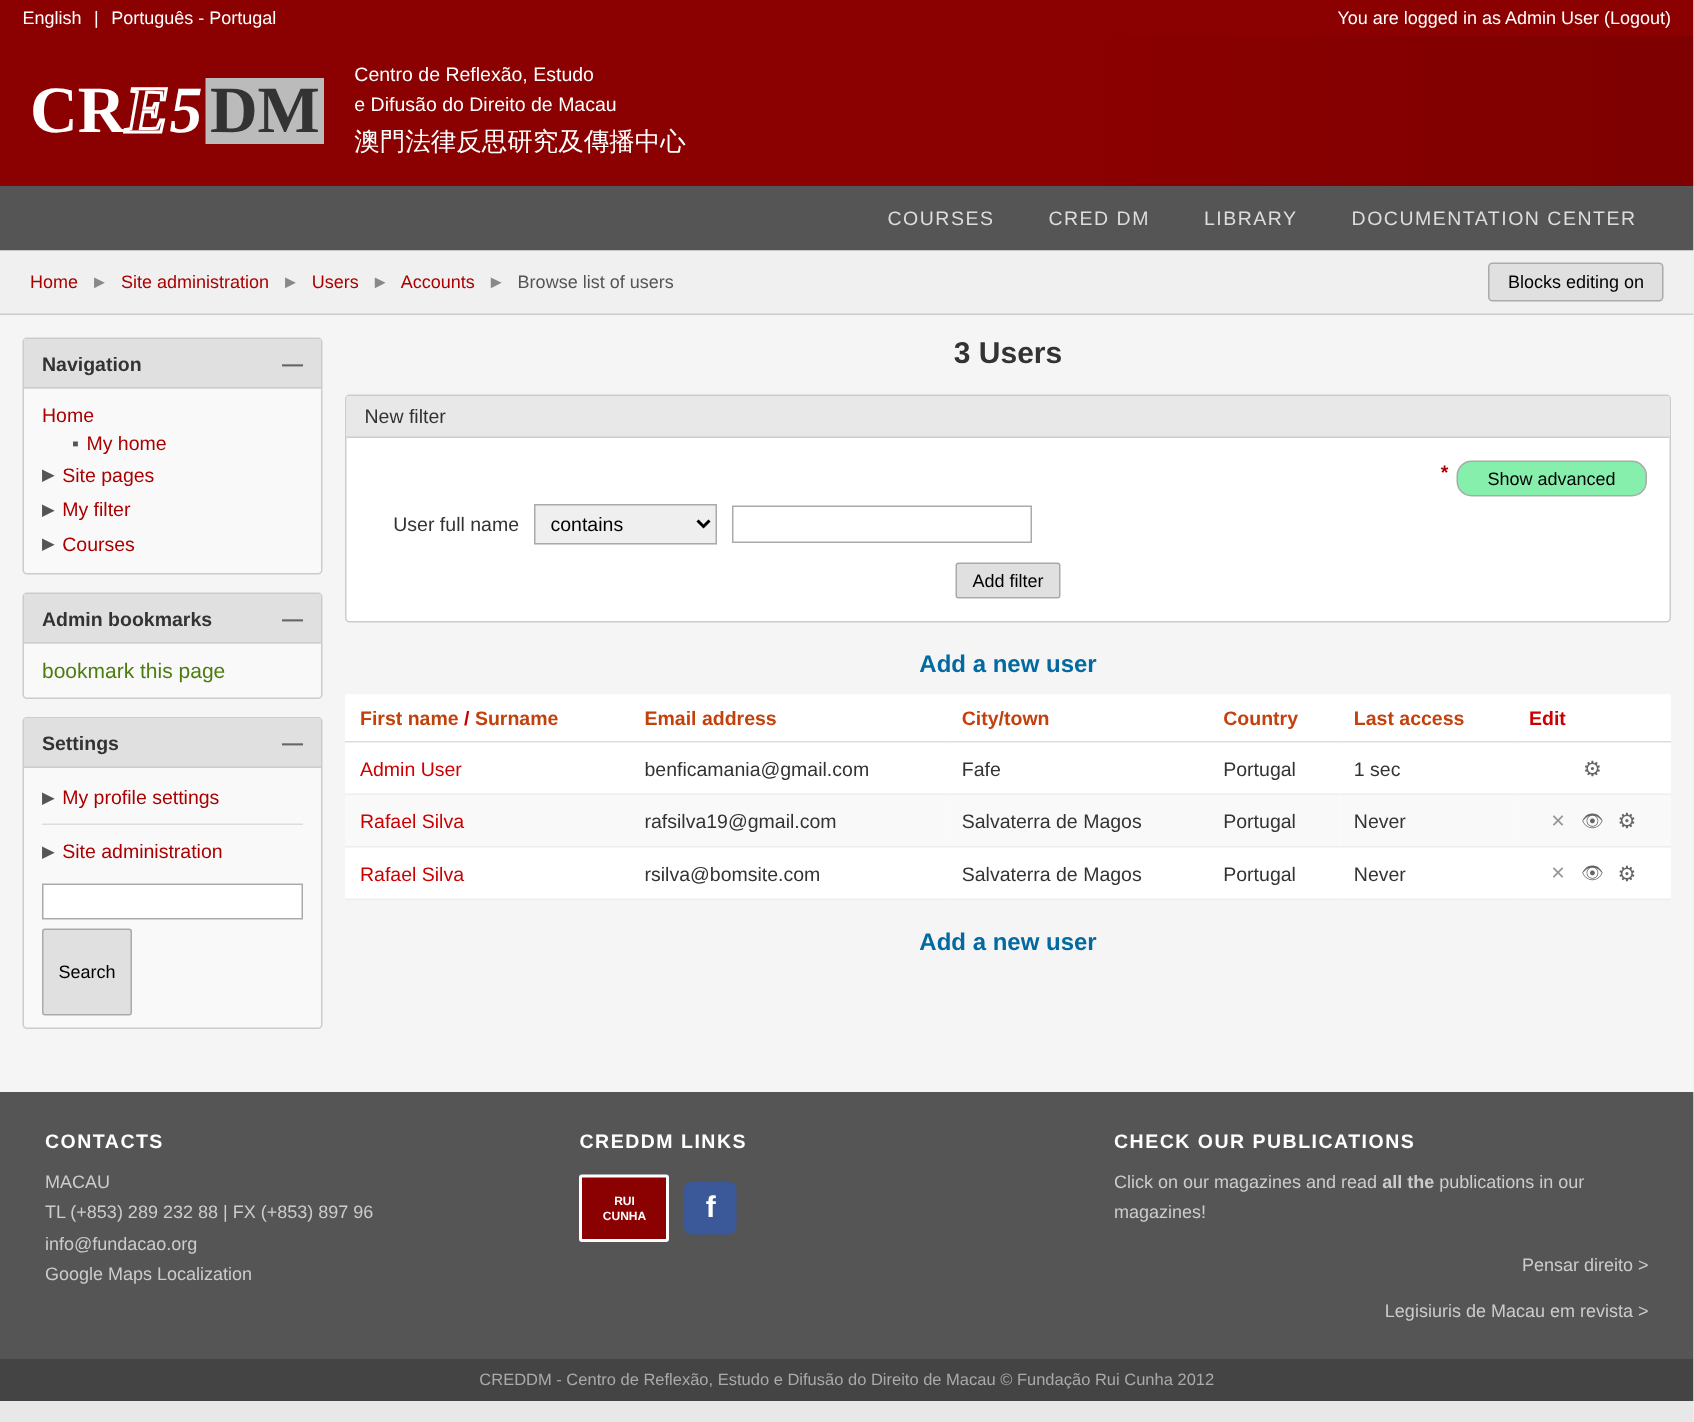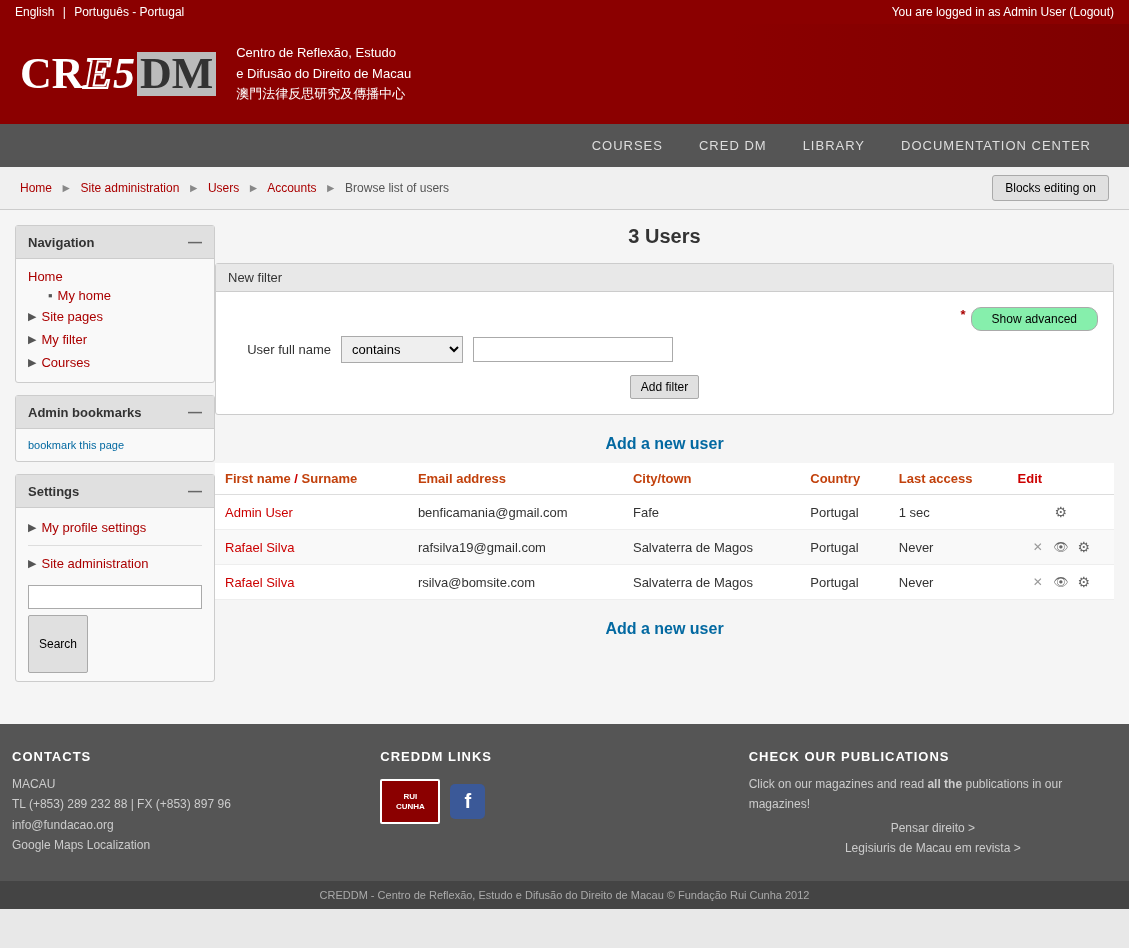--- a/index.html
+++ b/index.html
@@ -6,50 +6,50 @@
     body { font-family: Arial, sans-serif; font-size: 13px; background: #e8e8e8; color: #333; }
 
     
     .top-bar { background: #8b0000; color: #fff; font-size: 12px; padding: 5px 15px; display: flex; justify-content: space-between; align-items: center; }
     .top-bar a { color: #fff; text-decoration: none; }
     .top-bar .lang-sep { margin: 0 5px; }
 
     
     .header { background: #8b0000; padding: 10px 20px; display: flex; align-items: center; min-height: 100px; position: relative; overflow: hidden; }
     .logo-subtitle { margin-left: 20px; color: #fff; font-size: 13px; line-height: 1.6; }
-    .logo-subtitle .chinese { font-size: 13px; }
+    .logo-subtitle .chinese { font-size: 17px; text-align: right; }
     .header-bg { position: absolute; right: 0; top: 0; bottom: 0; width: 400px; opacity: 0.3; background: linear-gradient(to right, transparent, #600000); }
 
     
     .main-nav { background: #555; display: flex; justify-content: flex-end; padding: 0 20px; }
     .main-nav a { color: #ddd; text-decoration: none; padding: 14px 18px; display: inline-block; font-size: 13px; letter-spacing: 1px; }
 
     
     .breadcrumb-bar { background: #f0f0f0; padding: 8px 20px; display: flex; justify-content: space-between; align-items: center; border-bottom: 1px solid #ccc; }
     .breadcrumb { font-size: 12px; color: #555; }
     .breadcrumb a { color: #a00; text-decoration: none; }
     .breadcrumb .sep { margin: 0 5px; color: #888; }
     .blocks-btn { background: #e0e0e0; border: 1px solid #aaa; padding: 5px 12px; font-size: 12px; cursor: pointer; border-radius: 3px; }
 
     
-    .main-content { display: flex; background: #f5f5f5; padding: 15px 15px 30px; min-height: 500px; }
+    .main-content { display: flex; background: #f5f5f5; padding: 15px 15px 30px; gap: 15px; min-height: 500px; }
 
     
     .sidebar { width: 200px; flex-shrink: 0; }
     .sidebar-block { background: #f9f9f9; border: 1px solid #ccc; border-radius: 3px; margin-bottom: 12px; }
     .sidebar-block-header { background: #e0e0e0; padding: 8px 12px; font-weight: bold; font-size: 13px; display: flex; justify-content: space-between; align-items: center; border-bottom: 1px solid #ccc; }
     .sidebar-block-header .collapse-btn { color: #666; cursor: pointer; font-size: 14px; }
     .sidebar-block-body { padding: 8px 12px; }
     .sidebar-block-body a { display: block; color: #a00; text-decoration: none; padding: 2px 0; font-size: 13px; }
     .sidebar-block-body .nav-item { display: flex; align-items: center; padding: 2px 0; }
     .sidebar-block-body .nav-item .arrow { color: #555; margin-right: 5px; font-size: 11px; }
     .sidebar-block-body .nav-item a { display: inline; }
     .sidebar-block-body .sub-item { padding-left: 20px; display: flex; align-items: center; }
     .sidebar-block-body .sub-item .bullet { color: #555; margin-right: 5px; }
-    .sidebar-block-body .bookmark-link { color: #0369a1; text-decoration: none; font-size: 11px; }
+    .sidebar-block-body .bookmark-link { color: #4d7c0f; text-decoration: none; font-size: 14px; }
     .search-input { width: 100%; padding: 4px 6px; border: 1px solid #aaa; margin-bottom: 6px; font-size: 12px; }
     .search-btn { background: #e0e0e0; border: 1px solid #aaa; padding: 21px 10px; font-size: 12px; cursor: pointer; border-radius: 2px; }
 
     
     .content-area { flex: 1; }
     .page-title { text-align: center; font-size: 20px; font-weight: bold; color: #333; margin-bottom: 15px; }
     .filter-box { border: 1px solid #ccc; border-radius: 3px; background: #fff; margin-bottom: 20px; }
     .filter-box-header { background: #e8e8e8; padding: 6px 12px; border-bottom: 1px solid #ccc; font-size: 13px; font-weight: normal; }
     .filter-box-body { padding: 15px; }
     .filter-row { display: flex; align-items: center; gap: 10px; margin-bottom: 12px; }
@@ -72,28 +72,28 @@
     .users-table td { padding: 8px 10px; border-bottom: 1px solid #eee; font-size: 13px; vertical-align: middle; }
     .users-table tr:nth-child(even) td { background: #f9f9f9; }
     .users-table td a { color: #cc0000; text-decoration: none; }
     .edit-icons { display: flex; gap: 5px; justify-content: center; align-items: center; }
     .edit-icon { width: 18px; height: 18px; display: inline-flex; align-items: center; justify-content: center; font-size: 14px; cursor: pointer; color: #666; }
     .gear-icon::before { content: "⚙"; }
     .eye-icon::before { content: "👁"; font-size: 12px; }
     .cross-icon::before { content: "✕"; font-size: 12px; color: #999; }
 
     
-    .footer { background: #555; color: #ccc; padding: 25px 12px; display: flex; }
+    .footer { background: #555; color: #ccc; padding: 25px 30px; display: flex; }
     .footer-section { flex: 1; }
     .footer-section h3 { color: #fff; font-size: 13px; font-weight: bold; margin-bottom: 10px; letter-spacing: 1px; }
     .footer-section p { font-size: 12px; line-height: 1.7; color: #ccc; }
     .footer-section a { color: #ccc; text-decoration: none; font-size: 12px; }
     .footer-links-section { display: flex; flex-direction: column; }
     .footer-logos { display: flex; gap: 10px; align-items: center; margin-top: 5px; }
-    .pub-link { display: block; color: #ccc; font-size: 12px; text-decoration: none; margin-top: 6px; text-align: center; }
+    .pub-link { display: block; color: #ccc; font-size: 12px; text-decoration: none; margin-top: 17px; text-align: right; }
 
     
     .bottom-footer { background: #444; color: #aaa; text-align: center; padding: 8px; font-size: 11px; }
 
     .header-logo-area { display: flex; align-items: center; }
 
     .rui-logo { width: 60px; height: 45px; background: #8b0000; border: 2px solid #fff; display: flex; align-items: center; justify-content: center; color: #fff; font-size: 9px; font-weight: bold; border-radius: 2px; }
     .fb-logo { width: 35px; height: 35px; background: #3b5998; border-radius: 5px; display: flex; align-items: center; justify-content: center; color: #fff; font-weight: bold; font-size: 20px; }
   </style>
 </head>

